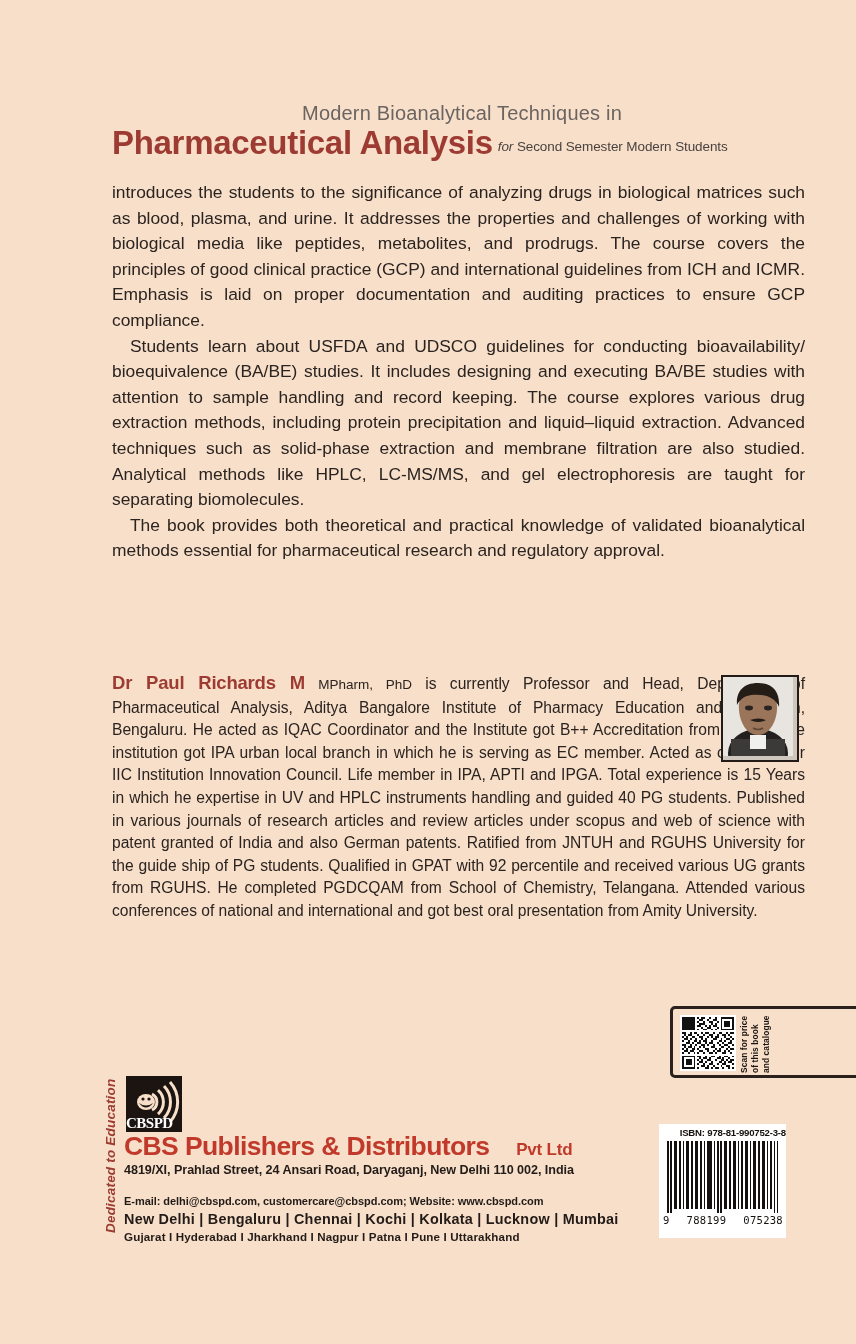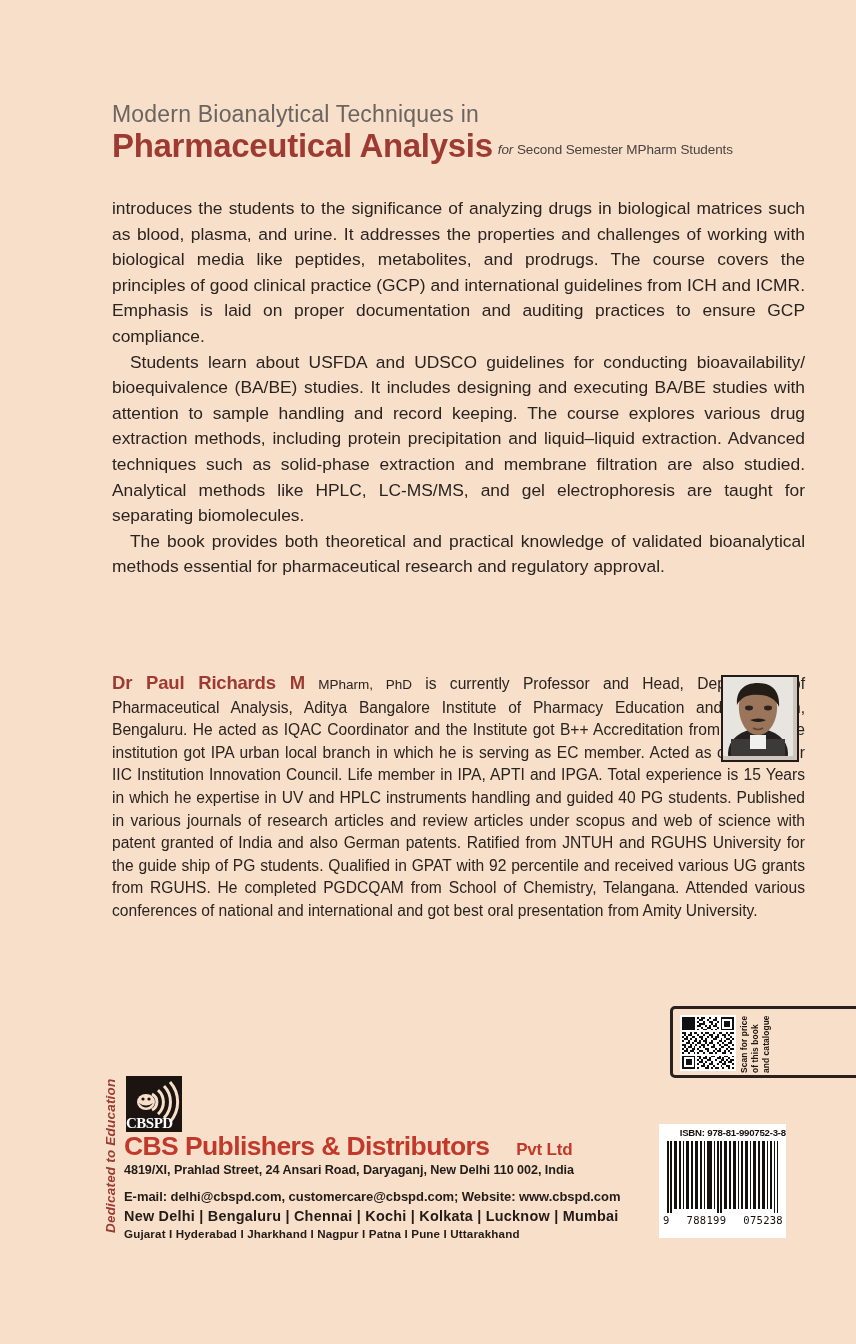--- a/index.html
+++ b/index.html
@@ -20,25 +20,26 @@
   }
 
   
   .title-block {
     position: absolute;
     left: 112px;
     top: 102px;
     width: 700px;
   }
   .title-line1 {
-    font-size: 23px;
+    font-size: 20px;
     color: #6b6461;
     letter-spacing: 0.2px;
     line-height: 1.1;
     white-space: nowrap;
+    text-align: center;
   }
   .title-line2wrap {
     display: block;
     margin-top: 2px;
     white-space: nowrap;
   }
   .title-main {
     font-size: 33px;
     font-weight: bold;
     color: #9d3b32;
@@ -54,21 +55,21 @@
     margin-left: 5px;
   }
   .title-sub .for {
     font-style: italic;
   }
 
   
   .blurb {
     position: absolute;
     left: 112px;
-    top: 196px;
+    top: 180px;
     width: 693px;
     color: #2b2320;
     font-size: 17.4px;
     line-height: 25.6px;
     text-align: justify;
   }
   .blurb p {
     margin: 0;
   }
   .blurb p.indent {
@@ -202,23 +203,23 @@
     color: #231b18;
     font-weight: bold;
     font-size: 12.6px;
     letter-spacing: -0.05px;
     margin-top: 3px;
     white-space: nowrap;
   }
   .pub-email {
     color: #231b18;
     font-weight: bold;
-    font-size: 13px;
+    font-size: 11px;
     letter-spacing: -0.05px;
-    margin-top: 12px;
+    margin-top: 18px;
     white-space: nowrap;
   }
   .pub-cities1 {
     color: #231b18;
     font-weight: bold;
     font-size: 14.4px;
     letter-spacing: 0.25px;
     margin-top: 4px;
     white-space: nowrap;
   }
@@ -273,21 +274,21 @@
   }
 </style>
 </head>
 <body>
 
 <div id="cover">
 
   <div class="title-block">
     <div class="title-line1">Modern Bioanalytical Techniques in</div>
     <div class="title-line2wrap">
-      <span class="title-main">Pharmaceutical Analysis</span><span class="title-sub"><span class="for">for</span> <span>Second Semester MPharm Students</span></span>
+      <span class="title-main">Pharmaceutical Analysis</span><span class="title-sub"><span class="for">for</span> <span>Second Semester Modern Students</span></span>
     </div>
   </div>
 
   <div class="blurb">
     <p>introduces the students to the significance of analyzing drugs in biological matrices such as blood, plasma, and urine. It addresses the properties and challenges of working with biological media like peptides, metabolites, and prodrugs. The course covers the principles of good clinical practice (GCP) and international guidelines from ICH and ICMR. Emphasis is laid on proper documentation and auditing practices to ensure GCP compliance.</p>
     <p class="indent">Students learn about USFDA and UDSCO guidelines for conducting bioavailability/ bioequivalence (BA/BE) studies. It includes designing and executing BA/BE studies with attention to sample handling and record keeping. The course explores various drug extraction methods, including protein precipitation and liquid–liquid extraction. Advanced techniques such as solid-phase extraction and membrane filtration are also studied. Analytical methods like HPLC, LC-MS/MS, and gel electrophoresis are taught for separating biomolecules.</p>
     <p class="indent">The book provides both theoretical and practical knowledge of validated bioanalytical methods essential for pharmaceutical research and regulatory approval.</p>
   </div>
 
   <div class="bio">

